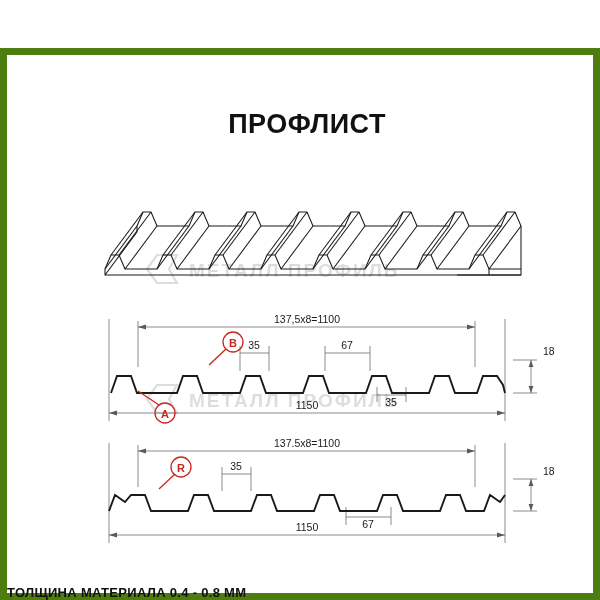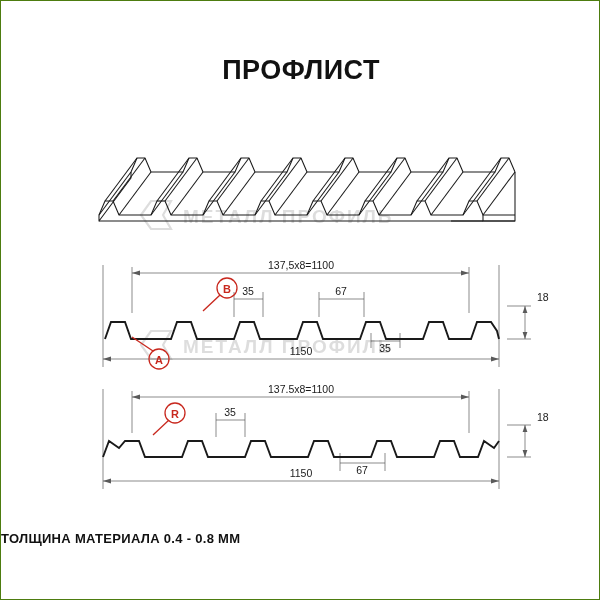--- a/index.html
+++ b/index.html
@@ -9,21 +9,22 @@
     height: 600px;
     background: #ffffff;
     font-family: "Liberation Sans", sans-serif;
     color: #1a1a1a;
     position: relative;
     overflow: hidden;
   }
   #sheet {
     position: absolute;
     inset: 0;
-    border: 1px solid #4d7c0f;
+    border: 7px solid #4d7c0f;
+    margin-top: 48px;
   }
   .title {
     position: absolute;
     top: 54px;
     left: 0;
     width: 600px;
     text-align: center;
     font-size: 27px;
     font-weight: bold;
     letter-spacing: 0.5px;

